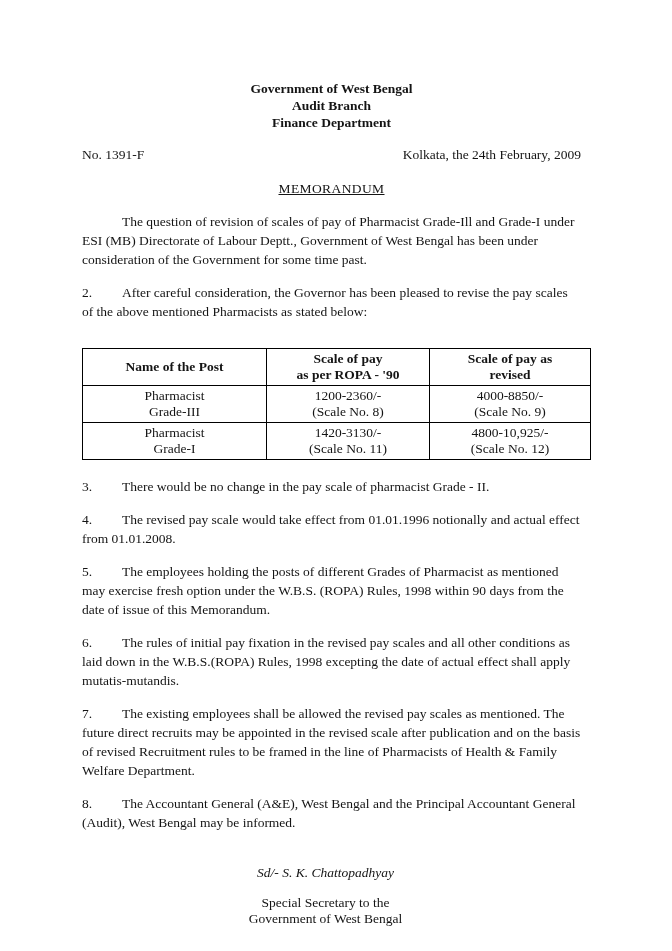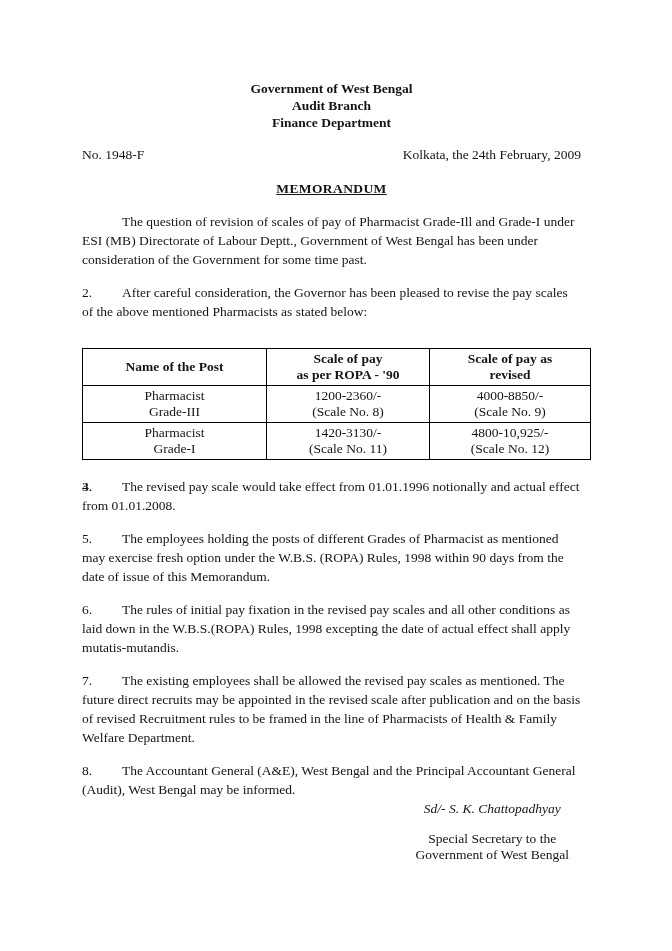--- a/index.html
+++ b/index.html
@@ -28,21 +28,21 @@
     display: flex;
     justify-content: space-between;
     margin-top: 14px;
   }
   .memo-title-wrap {
     text-align: center;
     margin-top: 15px;
   }
   .memo-title {
     display: inline-block;
-    font-weight: bold;
+    font-weight: normal;
     text-decoration: underline;
     letter-spacing: 0.4px;
   }
   .para {
     position: relative;
     margin-top: 14px;
     text-indent: 40px;
   }
   .para .num {
     position: absolute;
@@ -65,21 +65,22 @@
     line-height: 16px;
     font-size: 13.5px;
   }
   table.pay-table th { font-weight: bold; height: 37px; }
   table.pay-table td { height: 33px; font-weight: normal; }
   .col-post { width: 184px; }
   .col-ropa { width: 163px; }
   .col-revised { width: 161px; }
   .sig-wrap {
     display: flex;
-    justify-content: flex-end;
+    justify-content: center;
+    margin-top: 31px;
   }
   .sig-block {
     text-align: center;
     margin-right: 12px;
   }
   .sig-name { font-style: italic; }
   .sig-role {
     margin-top: 13px;
     line-height: 16px;
   }
@@ -89,21 +90,21 @@
 
 <div class="page">
 
   <div class="doc-header">
     <div>Government of West Bengal</div>
     <div>Audit Branch</div>
     <div>Finance Department</div>
   </div>
 
   <div class="ref-row">
-    <span>No. 1948-F</span>
+    <span>No. 1391-F</span>
     <span>Kolkata, the 24th February, 2009</span>
   </div>
 
   <div class="memo-title-wrap">
     <span class="memo-title">MEMORANDUM</span>
   </div>
 
   <div class="para">
     <span class="num"></span><span>The question of revision of scales of pay of Pharmacist Grade-Ill and Grade-I under ESI (MB) Directorate of Labour Deptt., Government of West Bengal has been under consideration of the Government for some time past.</span>
   </div>
@@ -157,21 +158,21 @@
       </td>
       <td>
         <div>4800-10,925/-</div>
         <div>(Scale No. 12)</div>
       </td>
     </tr>
   </tbody>
     </table>
 
   <div class="para" style="margin-top:17px;">
-    <span class="num">3.</span>
+    <span class="num">3.</span><span>There would be no change in the pay scale of pharmacist Grade - II.</span>
   </div>
 
   <div class="para">
     <span class="num">4.</span><span>The revised pay scale would take effect from 01.01.1996 notionally and actual effect from 01.01.2008.</span>
   </div>
 
   <div class="para">
     <span class="num">5.</span><span>The employees holding the posts of different Grades of Pharmacist as mentioned may exercise fresh option under the W.B.S. (ROPA) Rules, 1998 within 90 days from the date of issue of this Memorandum.</span>
   </div>
 

